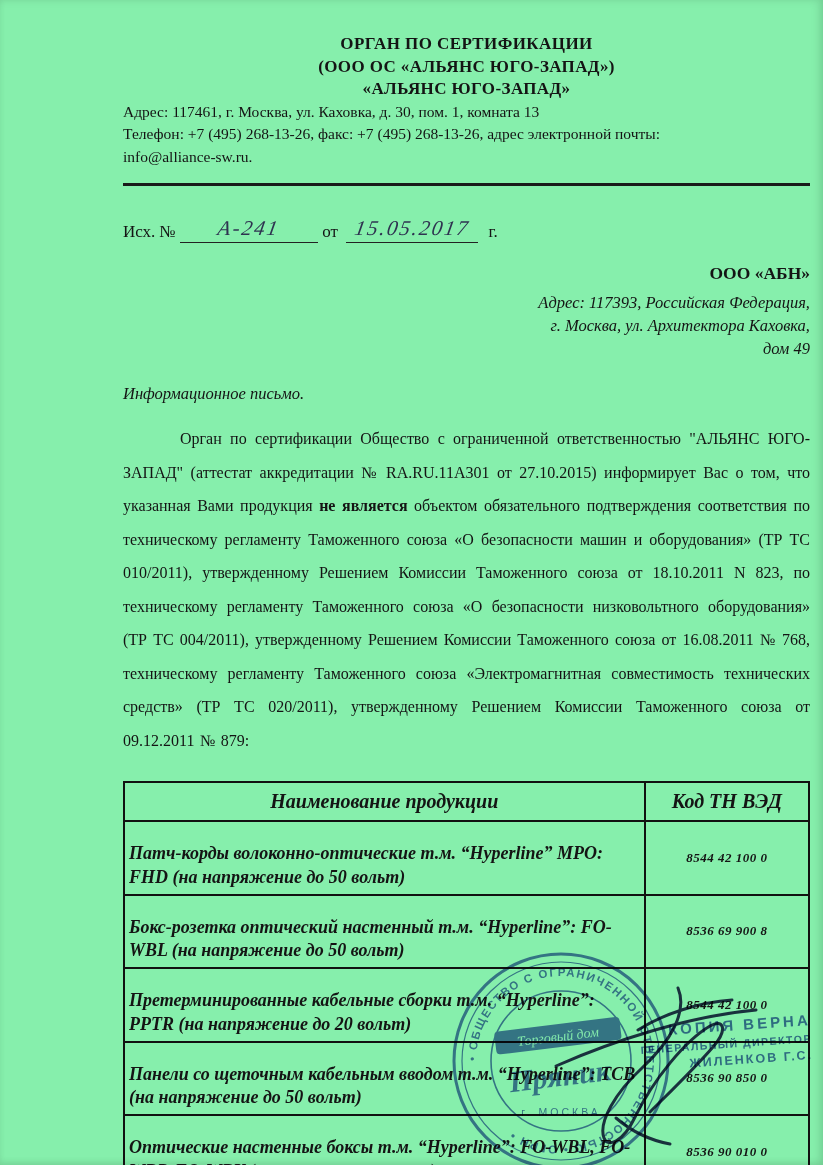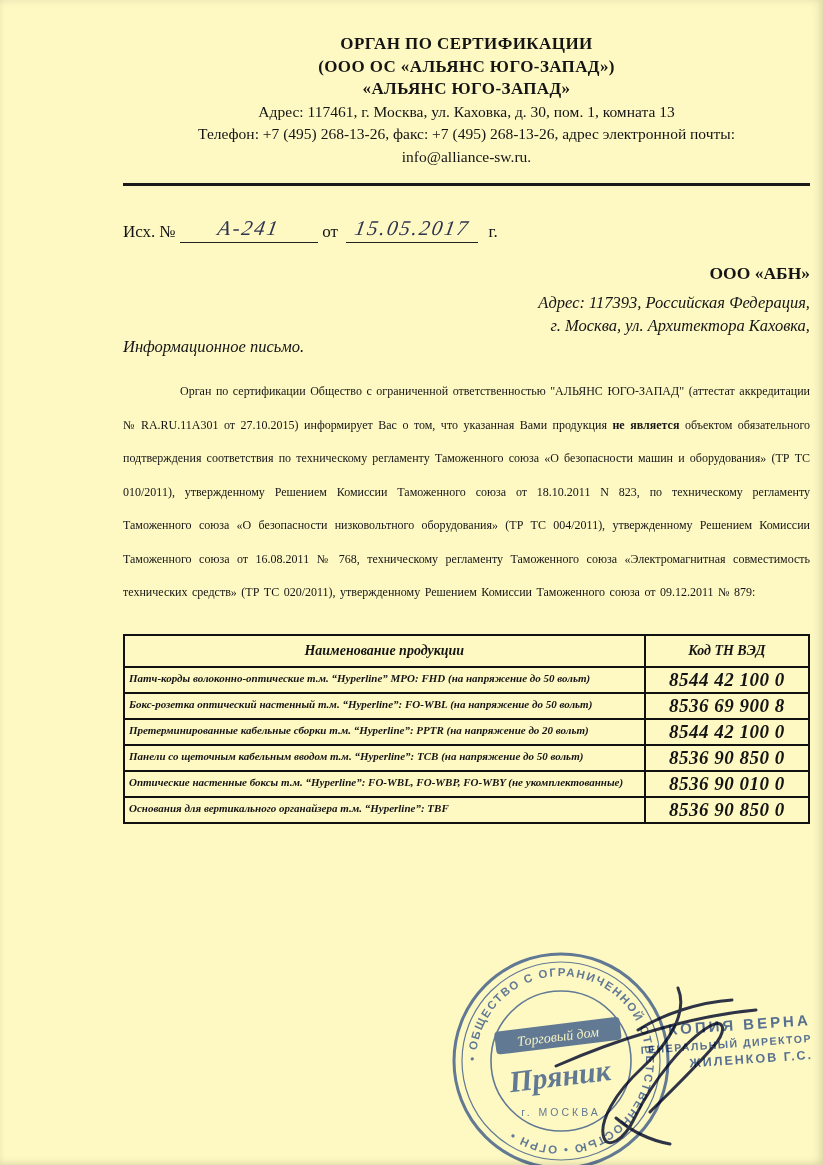--- a/index.html
+++ b/index.html
@@ -1,64 +1,64 @@
 <!DOCTYPE html>
 <html><head>
 <meta charset="utf-8">
 <style>
   html, body { margin:0; padding:0; background:#ffffff; }
   .page {
     position:relative;
     width:823px; height:1165px;
-    background:#fef9c3;
+    background:#86efac;
     font-family:"Liberation Serif", serif;
     color:#141414;
     overflow:hidden;
     box-shadow: inset -4px 0 8px rgba(0,0,0,0.10), inset 0 -3px 6px rgba(0,0,0,0.06);
   }
   .content { padding:33px 13px 0 123px; }
 
   
   .lh-title  { font-weight:bold; font-size:17px; line-height:22.5px; text-align:center; letter-spacing:.4px; }
-  .lh-line   { font-size:15.5px; line-height:22.5px; text-align:center; }
+  .lh-line   { font-size:15.5px; line-height:22.5px; }
   .rule      { border-top:3px solid #1a1a1a; margin-top:15px; }
 
   
   .ref-line  { margin-top:32px; font-size:17px; white-space:nowrap; }
   .blank     { display:inline-block; border-bottom:1.5px solid #222; text-align:center; vertical-align:baseline; height:24px; }
   .blank-num  { width:138px; }
   .blank-date { width:132px; margin-left:4px; margin-right:6px; }
   .handwriting {
     display:inline-block;
     font-style:italic; font-size:21px; letter-spacing:2px;
     color:#2e3350; transform:skewX(-10deg);
     position:relative; top:-2px;
   }
 
   
   .recipient       { margin-top:20px; text-align:right; }
   .recipient-name  { font-weight:bold; font-size:17.5px; margin-bottom:7px; }
   .recipient-addr  { font-style:italic; font-size:16.5px; line-height:23px; }
 
-  .subject   { font-style:italic; font-size:16.5px; }
+  .subject   { margin-top:24px; font-style:italic; font-size:16.5px; }
 
   .body-par  {
     margin:18px 0 0 0;
     text-align:justify; text-indent:57px;
-    font-size:12px; line-height:33.5px;
+    font-size:16px; line-height:33.5px;
     word-spacing:1.5px;
   }
 
   
   .products  { margin-top:24px; width:100%; border-collapse:collapse; }
   .products th, .products td { border:2px solid #111; }
-  .products th { font-weight:bold; font-style:italic; font-size:14px; padding:7px 4px; text-align:center; }
+  .products th { font-weight:bold; font-style:italic; font-size:20px; padding:7px 4px; text-align:center; }
   .col-name { width:76%; }
-  .pname { font-weight:bold; font-style:italic; font-size:11px; line-height:1.32; padding:2px 8px 4px 4px; }
-  .pcode { font-weight:bold; font-style:italic; font-size:19px; text-align:center; letter-spacing:.5px; }
+  .pname { font-weight:bold; font-style:italic; font-size:18px; line-height:1.32; padding:20px 8px 4px 4px; }
+  .pcode { font-weight:bold; font-style:italic; font-size:13px; text-align:center; letter-spacing:.5px; }
 
   
   .stamp-wrap {
     position:absolute; left:448px; top:948px;
     width:226px; height:226px;
     opacity:.82; mix-blend-mode:multiply;
     pointer-events:none;
   }
   .copy-mark {
     position:absolute; left:610px; top:1018px; width:202px;
@@ -98,20 +98,21 @@
       <span class="blank blank-num"><span class="handwriting">А-241</span></span>
       <span>от</span>
       <span class="blank blank-date"><span class="handwriting">15.05.2017</span></span>
       <span>г.</span>
     </div>
 
     <div class="recipient">
       <div class="recipient-name">ООО «АБН»</div>
       <div class="recipient-addr">Адрес: 117393, Российская Федерация,</div>
       <div class="recipient-addr">г. Москва, ул. Архитектора Каховка,</div>
+      <div class="recipient-addr">дом 49</div>
     </div>
 
     <div class="subject">Информационное письмо.</div>
 
     <p class="body-par"><span>Орган по сертификации Общество с ограниченной ответственностью "АЛЬЯНС ЮГО-ЗАПАД" (аттестат аккредитации № RA.RU.11А301 от 27.10.2015) информирует Вас о том, что указанная Вами продукция </span><strong>не является</strong><span> объектом обязательного подтверждения соответствия по техническому регламенту Таможенного союза «О безопасности машин и оборудования» (ТР ТС 010/2011), утвержденному Решением Комиссии Таможенного союза от 18.10.2011 N 823, по техническому регламенту Таможенного союза «О безопасности низковольтного оборудования» (ТР ТС 004/2011), утвержденному Решением Комиссии Таможенного союза от 16.08.2011 № 768, техническому регламенту Таможенного союза «Электромагнитная совместимость технических средств» (ТР ТС 020/2011), утвержденному Решением Комиссии Таможенного союза от 09.12.2011 № 879:</span></p>
 
     <table class="products">
       <thead>
         <tr>
           <th class="col-name">Наименование продукции</th>

